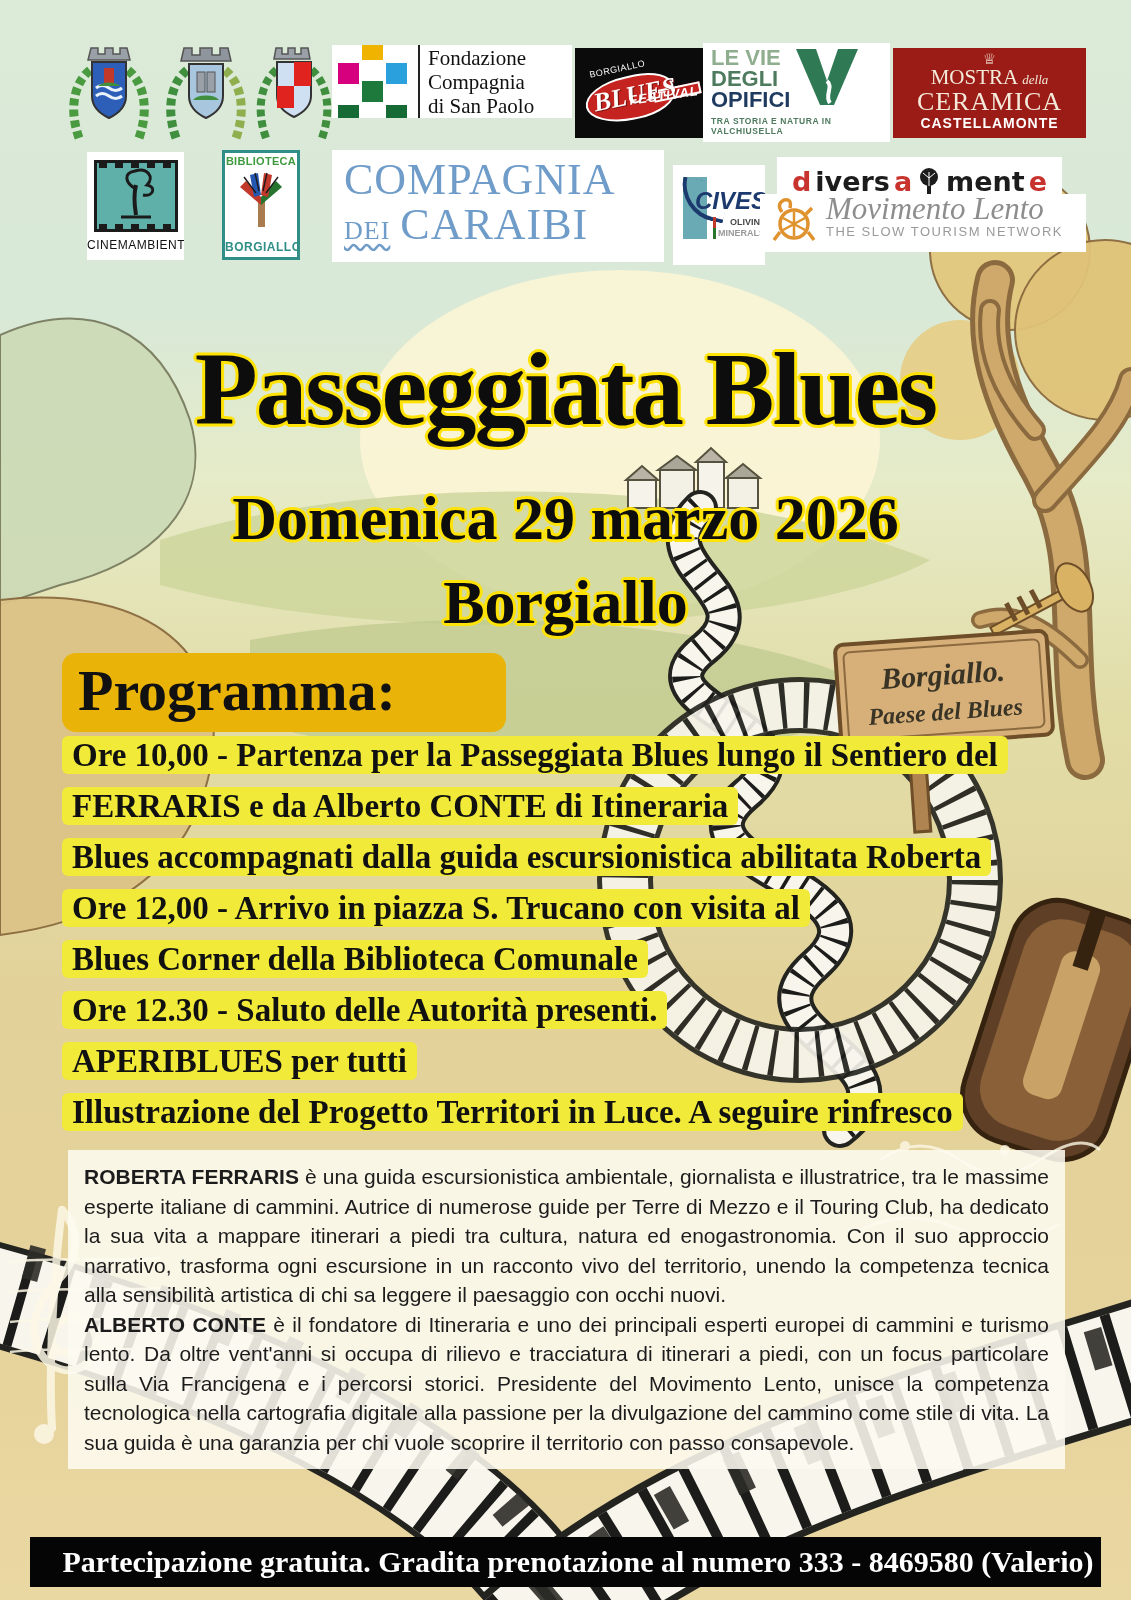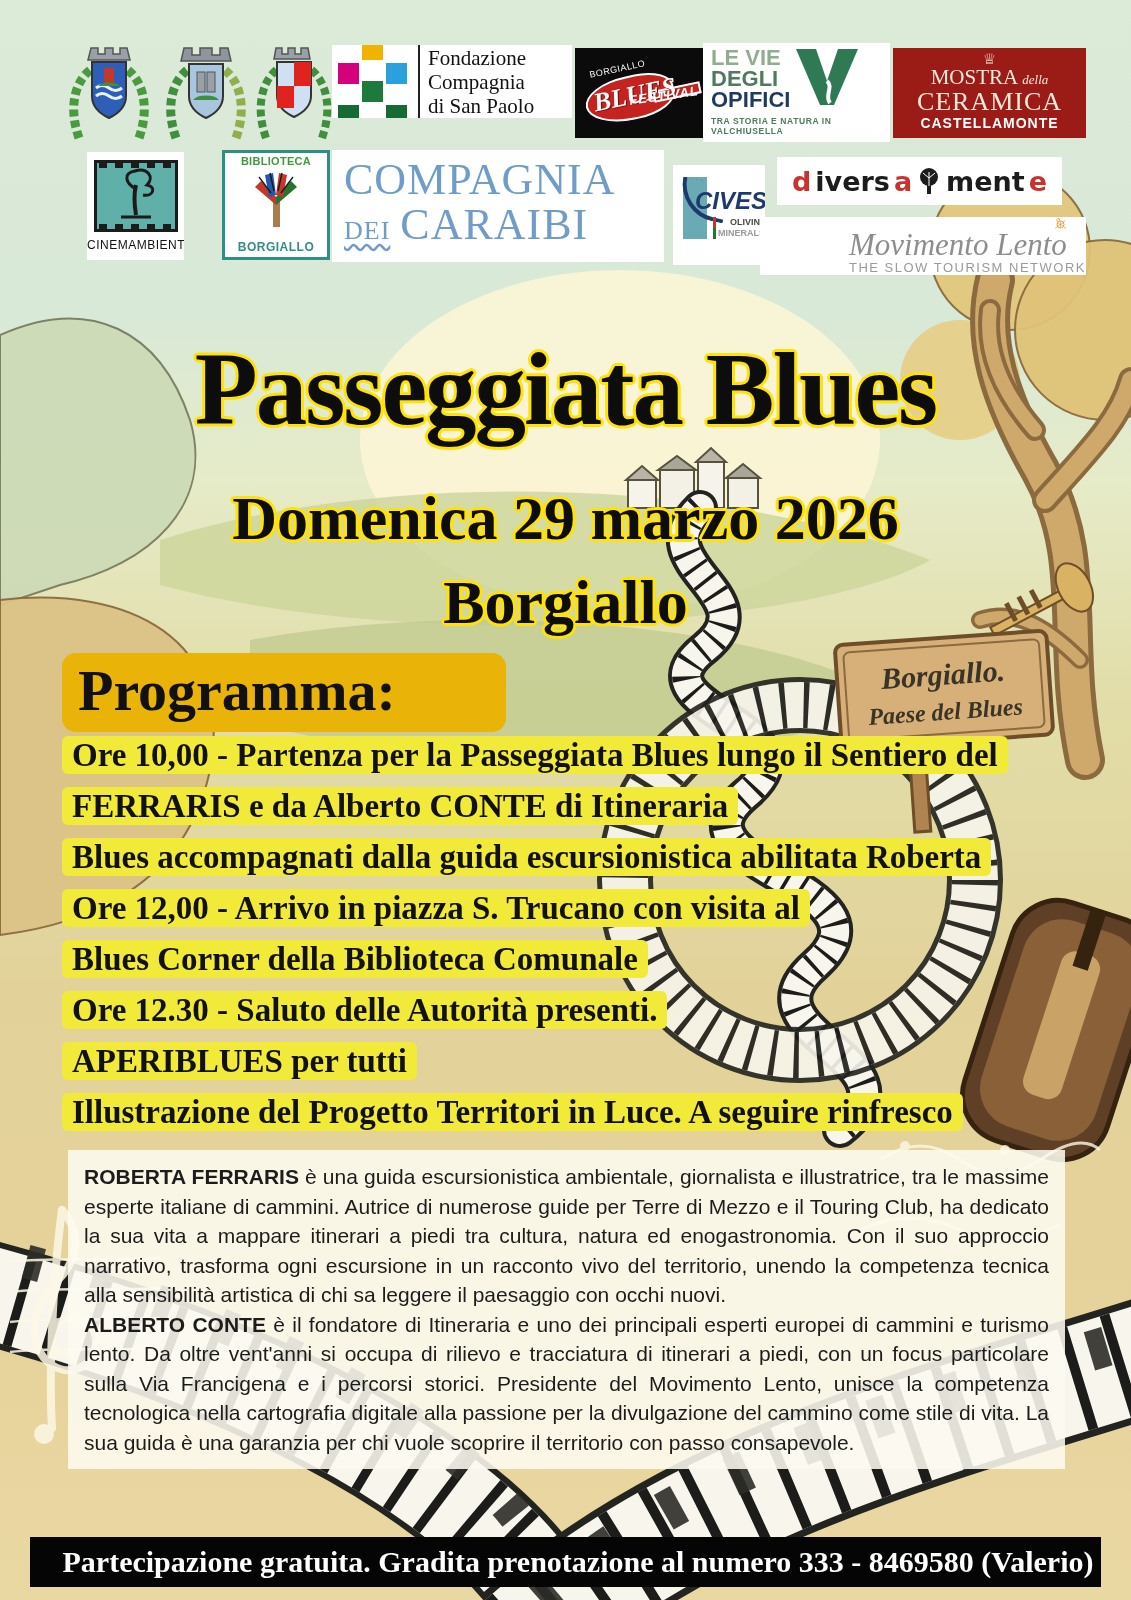--- a/index.html
+++ b/index.html
@@ -40,21 +40,21 @@
   .cer1{font-size:21px;line-height:20px;} .cer1 i{font-size:13px;}
   .cer2{font-size:26px;line-height:24px;letter-spacing:1px;}
   .cer3{font-family:"Liberation Sans",sans-serif;font-weight:bold;font-size:14px;line-height:18px;letter-spacing:1px;color:#fff;}
 
   .cinema{left:87px;top:152px;width:97px;height:108px;text-align:center;}
   .cinema .frame{margin:8px auto 2px;width:78px;height:66px;background:#5fb0a8;border:3px solid #1b1b1b;position:relative;}
   .cinema .holes{position:absolute;left:2px;right:2px;height:6px;
      background:repeating-linear-gradient(90deg,#1b1b1b 0 8px,transparent 8px 16px);}
   .cinema .label{font-family:"Liberation Sans",sans-serif;font-size:12px;letter-spacing:.5px;color:#111;margin-top:6px;}
 
-  .biblio{left:222px;top:150px;width:108px;height:110px;border:3px solid #2f8e86;box-sizing:border-box;text-align:center;
+  .biblio{left:222px;top:150px;width:78px;height:110px;border:3px solid #2f8e86;box-sizing:border-box;text-align:center;
           font-family:"Liberation Sans",sans-serif;font-weight:bold;}
   .biblio .top{color:#3f9a3f;font-size:11px;margin-top:2px;letter-spacing:.3px;}
   .biblio .bottom{color:#2f8e86;font-size:12px;letter-spacing:.5px;position:absolute;bottom:3px;width:100%;}
 
   .caraibi{left:332px;top:150px;width:332px;height:112px;display:flex;flex-direction:column;justify-content:center;
            padding-left:12px;box-sizing:border-box;color:#6f9cc8;font-family:"Liberation Serif",serif;}
   .caraibi .l1{font-size:44px;line-height:44px;letter-spacing:1px;}
   .caraibi .l2{font-size:44px;line-height:46px;letter-spacing:1px;display:flex;align-items:baseline;gap:10px;}
   .caraibi .dei{font-size:26px;text-decoration:underline wavy;text-underline-offset:4px;}
 
@@ -66,21 +66,21 @@
                  border-left:4px solid #1d3a6e;border-radius:0 0 0 40px;transform:rotate(12deg);}
   .cives .sub{position:absolute;left:40px;top:52px;font-family:"Liberation Sans",sans-serif;font-weight:bold;
               font-size:9px;color:#4a4a4a;line-height:11px;}
   .cives .sub .r{border-left:3px solid #c0392b;padding-left:14px;display:block;}
   .cives .sub .g{border-left:3px solid #27742f;padding-left:2px;display:block;color:#9a9a9a;}
 
   .diversa{left:777px;top:157px;width:285px;height:48px;display:flex;align-items:center;justify-content:center;
            font-family:"DejaVu Sans",sans-serif;font-weight:bold;font-size:27px;gap:4px;}
   .diversa .red{color:#c8332e;} .diversa .blk{color:#1c1c1c;text-align:right;}
 
-  .movimento{left:760px;top:217px;width:326px;height:58px;display:flex;align-items:flex-end;padding-left:6px;box-sizing:border-box;flex-direction:column;}
+  .movimento{left:760px;top:194px;width:326px;height:58px;display:flex;align-items:flex-start;padding-left:6px;box-sizing:border-box;}
   .movimento .mtxt{margin-left:8px;}
   .movimento .mname{font-family:"Liberation Serif",serif;font-style:italic;font-size:31px;color:#8d8d8d;line-height:30px;}
   .movimento .mtag{font-family:"Liberation Sans",sans-serif;font-size:13px;letter-spacing:1.5px;color:#9a9a9a;}
 
   
   .outl{position:absolute;left:0;width:100%;text-align:center;z-index:4;font-weight:bold;color:#0d0d0d;
         text-shadow:-3px 0 #ffe206,3px 0 #ffe206,0 -3px #ffe206,0 3px #ffe206,
                     -2px -2px #ffe206,2px -2px #ffe206,-2px 2px #ffe206,2px 2px #ffe206;}
   .title{top:330px;font-size:103px;letter-spacing:-2px;}
   .date{top:483px;font-size:62px;}

